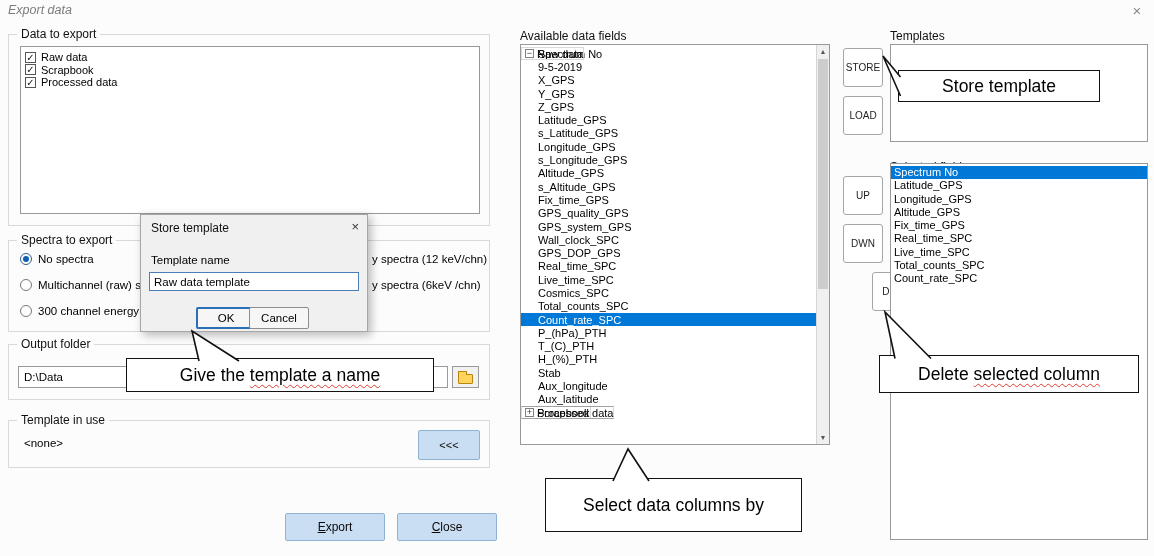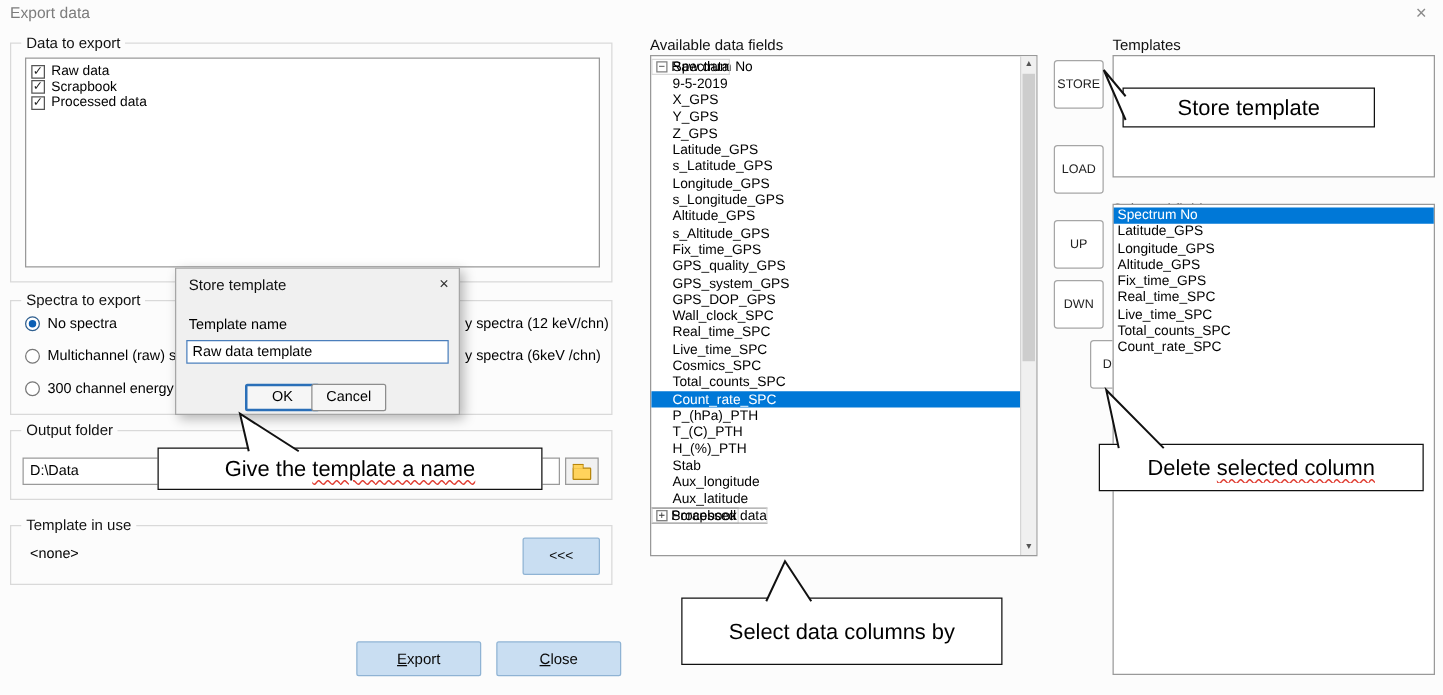--- a/index.html
+++ b/index.html
@@ -6,21 +6,21 @@
   html,body { width:1154px; height:556px; }
   body {
     position: relative;
     background: #fcfcfc;
     font-family: "Liberation Sans", sans-serif;
     color: #000;
     overflow: hidden;
   }
 
   
-  #title { position:absolute; left:8px; top:3px; font-size:12.5px; color:#7c7c7c; }
+  #title { position:absolute; left:8px; top:3px; font-size:12.5px; color:#7c7c7c;font-style:italic; }
   #win-close { position:absolute; left:1124px; top:0; width:26px; height:22px; text-align:center;
                line-height:22px; font-size:15px; color:#8a8a8a; }
 
   
   .group { position:absolute; border:1px solid #d9d9d9; }
   .legend { position:absolute; top:-8px; left:8px; background:#fcfcfc; padding:0 4px; font-size:12px; color:#111; white-space:nowrap; }
   #g-data     { left:8px;  top:34px;  width:482px; height:192px; }
   #g-spectra  { left:8px;  top:240px; width:482px; height:92px;  }
   #g-output   { left:8px;  top:344px; width:482px; height:56px;  }
   #g-template { left:8px;  top:420px; width:482px; height:48px;  }
@@ -81,21 +81,21 @@
   .expander { width:9px; height:9px; border:1px solid #808080; background:#fff; font-size:9px; line-height:7px;
               text-align:center; color:#333; margin-right:3px; flex:none; }
   #scroll-avail { position:absolute; right:0; top:0; bottom:0; width:13px; background:#f0f0f0; border-left:1px solid #d5d5d5; }
   .sb-arrow { height:13px; text-align:center; font-size:7px; line-height:13px; color:#555; }
   .sb-down { position:absolute; bottom:0; left:0; right:0; }
   .sb-thumb { position:absolute; left:1px; right:1px; top:14px; height:230px; background:#cdcdcd; }
 
   
   .side-btn { position:absolute; left:843px; width:40px; height:39px; background:#fff; border:1px solid #a6a6a6;
               border-radius:3px; display:flex; align-items:center; justify-content:center; font-size:10px; color:#222; }
-  #btn-store { top:48px; }  #btn-load { top:96px;margin-top:20px; }
+  #btn-store { top:48px; }  #btn-load { top:96px; }
   #btn-up { top:176px; }    #btn-dwn { top:224px; }   #btn-del { top:272px;margin-left:29px; }
 
   
   #templates-label { left:890px; top:29px; }
   #lb-templates { left:890px; top:44px; width:258px; height:98px; }
   #selected-label { left:890px; top:160px;text-align:right; }
   #lb-selected { left:890px; top:163px; width:258px; height:377px; padding-top:2px; }
   .srow { height:13.3px; line-height:13.3px; font-size:11px; padding-left:3px; white-space:nowrap; }
   .srow.sel { background:var(--selection,#0078d7); color:#fff; }
 
@@ -219,24 +219,24 @@
       <div class="trow child">
         <span class="tlabel">Fix_time_GPS</span>
       </div>
       <div class="trow child">
         <span class="tlabel">GPS_quality_GPS</span>
       </div>
       <div class="trow child">
         <span class="tlabel">GPS_system_GPS</span>
       </div>
       <div class="trow child">
+        <span class="tlabel">Wall_clock_SPC</span>
+      </div>
+      <div class="trow child">
         <span class="tlabel">GPS_DOP_GPS</span>
-      </div>
-      <div class="trow child">
-        <span class="tlabel">Wall_clock_SPC</span>
       </div>
       <div class="trow child">
         <span class="tlabel">Real_time_SPC</span>
       </div>
       <div class="trow child">
         <span class="tlabel">Live_time_SPC</span>
       </div>
       <div class="trow child">
         <span class="tlabel">Cosmics_SPC</span>
       </div>

